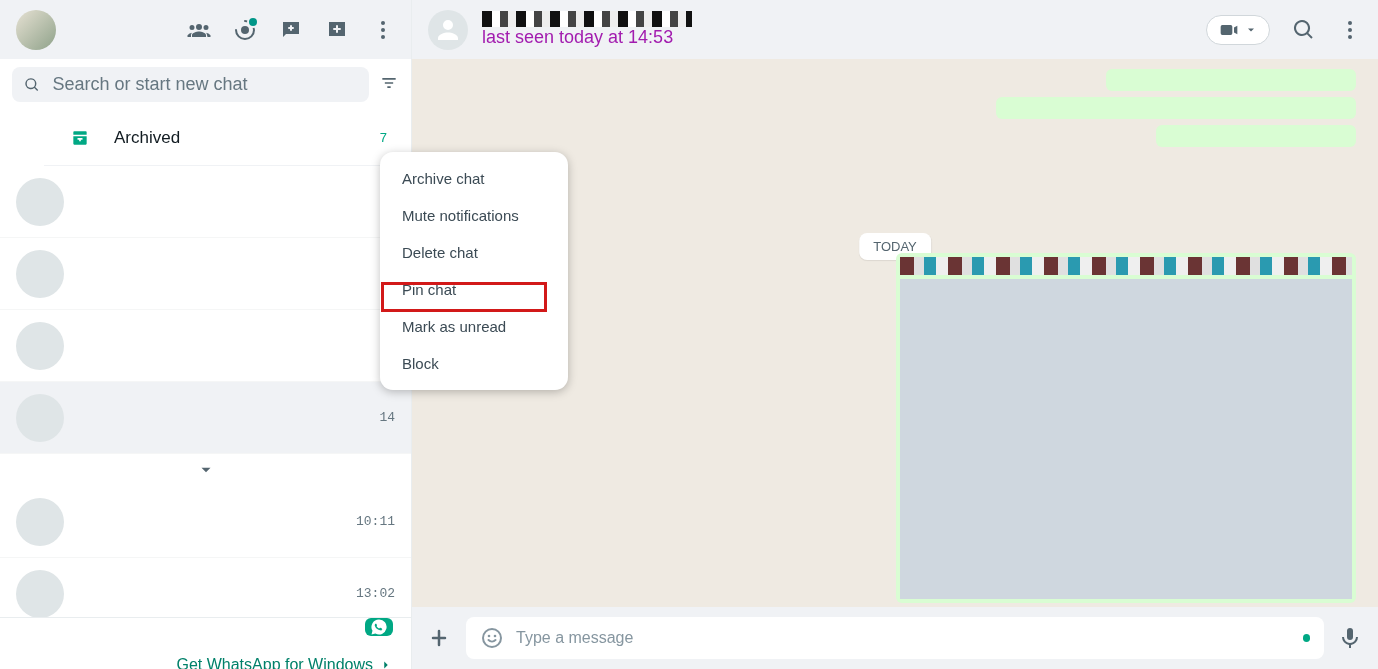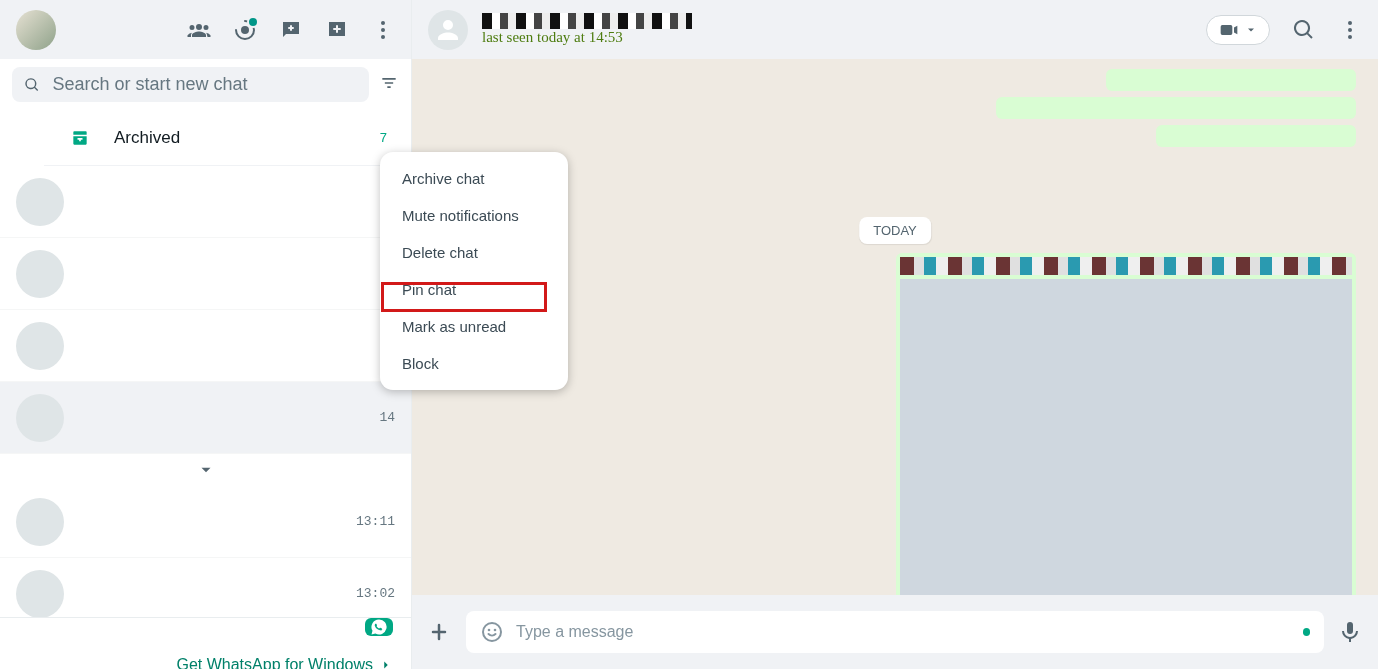--- a/index.html
+++ b/index.html
@@ -32,29 +32,29 @@
   .wa-badge { width:28px; height:28px; border-radius:6px; background:#00a884; display:flex; align-items:center; justify-content:center; }
   .wa-badge svg { width:18px; height:18px; fill:#fff; }
   .get-windows .txt { color:#008069; font-size:16px; font-weight:500; display:flex; align-items:center; gap:6px; }
   
   .right { flex:1; height:100%; display:flex; flex-direction:column; background:#efeae2; position:relative; }
   .right-header { height:59px; background:#f0f2f5; display:flex; align-items:center; padding:0 16px; gap:14px; }
   .contact-avatar { width:40px; height:40px; border-radius:50%; background:#dfe5e7; display:flex; align-items:center; justify-content:center; }
   .contact-avatar svg { width:30px; height:30px; fill:#fff; }
   .contact-block { display:flex; flex-direction:column; }
   .contact-name { font-size:16px; color:#111b21; line-height:1.2; }
-  .contact-status { font-size:15px; color:#4d7c0f;font-family:Liberation Serif, serif; }
+  .contact-status { font-size:18px; color:#a21caf; }
   .right-header-actions { margin-left:auto; display:flex; align-items:center; gap:22px; }
   .video-btn { display:flex; align-items:center; gap:6px; background:#fff; border:1px solid #d1d7db; border-radius:20px; padding:4px 12px; }
   .messages { flex:1; position:relative; overflow:hidden; }
   .msg-bubble { position:absolute; right:22px; background:#d9fdd3; border-radius:6px; }
-  .today-pill { position:absolute; left:50%; transform:translateX(-50%); top:158px; background:#fff; border-radius:8px; padding:6px 14px; font-size:13px; color:#54656f; box-shadow:0 1px 1px rgba(0,0,0,.08);text-align:right; }
+  .today-pill { position:absolute; left:50%; transform:translateX(-50%); top:174px; background:#fff; border-radius:8px; padding:6px 14px; font-size:13px; color:#54656f; box-shadow:0 1px 1px rgba(0,0,0,.08);text-align:right; }
   .img-block { position:absolute; right:22px; background:#d9fdd3; border-radius:6px; padding:4px; }
   .img-block .img { background:#cfd7df; }
-  .composer { height:74px; background:#f0f2f5; display:flex; align-items:center; padding:0 16px; gap:14px; }
+  .composer { height:62px; background:#f0f2f5; display:flex; align-items:center; padding:0 16px; gap:14px; }
   .composer .input-wrap { flex:1; background:#fff; border-radius:8px; display:flex; align-items:center; padding:9px 14px; gap:12px; }
   .composer .input-wrap input { border:none; outline:none; font-size:16px; width:100%; color:#3b4a54; }
   .composer .input-wrap input::placeholder { color:#8696a0; }
   .rec-dot { width:8px; height:8px; border-radius:50%; background:#00a884; }
   
   .ctx { position:absolute; left:380px; top:152px; width:188px; background:#fff; border-radius:13px; box-shadow:0 2px 10px rgba(0,0,0,.25); padding:8px 0; z-index:50; }
   .ctx-item { padding:10px 22px; font-size:15px; color:#3b4a54; cursor:pointer; }
   .ctx-highlight { position:absolute; left:381px; top:282px; width:166px; height:30px; border:3px solid #d21919; z-index:60; pointer-events:none; }
   .redact-name { width:210px; height:16px; background:repeating-linear-gradient(90deg,#111 0 10px,#fff 10px 18px,#444 18px 26px,#eee 26px 34px); }
 </style>
@@ -137,21 +137,21 @@
           <div class="time">14</div>
         </div>
       <div class="expand-row">
           <svg class="ic" style="width:18px;height:18px" viewBox="0 0 24 24">
             <path d="m6 9 6 6 6-6Z"></path>
           </svg>
         </div>
       <div class="chat-item">
           <div class="mos"></div>
           <div class="meta"></div>
-          <div class="time">13:11</div>
+          <div class="time">10:11</div>
         </div>
       <div class="chat-item">
           <div class="mos"></div>
           <div class="meta"></div>
           <div class="time">13:02</div>
         </div>
 
     </div>
     <div class="get-windows">
       <span class="wa-badge">

